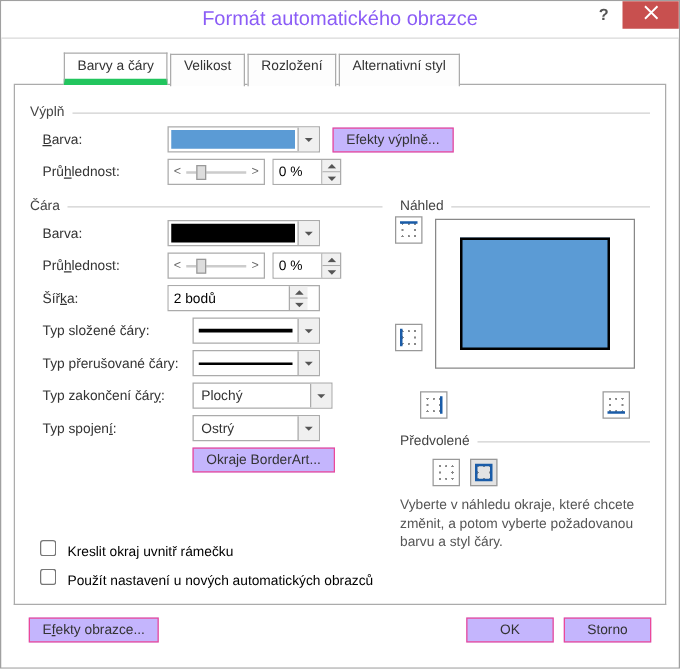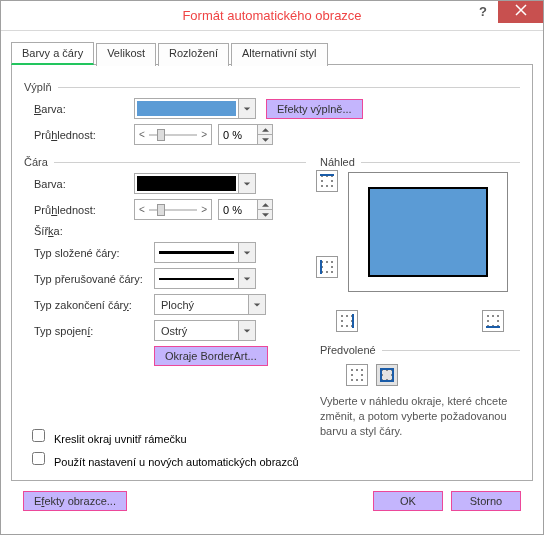--- a/index.html
+++ b/index.html
@@ -1,25 +1,25 @@
 <!DOCTYPE html>
 <html><head>
 <meta charset="utf-8">
 <style>
   * { box-sizing: border-box; font-family: "Segoe UI", Tahoma, sans-serif; font-size: 11px; }
   body { margin: 0; background: #fff; }
   .window { width: 544px; height: 535px; border: 1px solid #a0a0a0; background: #fff; position: relative; }
   .titlebar { height: 30px; background: #fff; border-bottom: 1px solid #d9d9d9; display: flex; align-items: center; justify-content: center; position: relative; }
-  .titlebar .title { font-size: 13px; color: #ef4444; }
+  .titlebar .title { font-size: 16px; color: #8b5cf6; }
   .titlebar .help { position: absolute; right: 46px; top: 0; width: 28px; height: 22px; text-align: center; line-height: 22px; color: #555; font-weight: bold; font-size: 13px; cursor: pointer; }
   .titlebar .close { position: absolute; right: 0; top: 0; width: 45px; height: 22px; background: #c8504f; color: #fff; text-align: center; line-height: 20px; font-size: 14px; cursor: pointer; }
   .body { padding: 6px 10px 10px 10px; }
   .tabs { display: flex; border-bottom: 1px solid #ababab; margin-top: 4px; }
   .tab { padding: 4px 10px; border: 1px solid #ababab; border-bottom: none; margin-right: 2px; background: #fff; position: relative; top: 1px; color: #333; cursor: pointer; }
-  .tab.active { background: #fff; border-bottom: 2px solid #22c55e; z-index: 2; }
+  .tab.active { background: #fff; border-bottom: 5px solid #22c55e; z-index: 2; margin-left: 40px; }
   .tab:not(.active) { background: #fdfdfd; top: 2px; padding-top: 3px; padding-bottom: 3px; }
   .panel { border: 1px solid #ababab; border-top: none; padding: 10px 12px 12px 12px; position: relative; height: 416px; }
   .group-label { color: #444; position: relative; margin: 6px 0 4px 0; }
   .group-label span { background: #fff; padding-right: 6px; position: relative; z-index: 1; }
   .group-label::after { content: ""; position: absolute; left: 0; right: 0; top: 50%; border-top: 1px solid #d0d0d0; z-index: 0; }
   .row { display: flex; align-items: center; margin: 5px 0; }
   .lbl { width: 110px; color: #333; padding-left: 10px; }
   .underline { text-decoration: underline; }
   .combo { display: flex; align-items: center; border: 1px solid #ababab; height: 21px; background: #fff; cursor: pointer; }
   .combo .body-fill { flex: 1; margin: 2px; height: 15px; }
@@ -177,20 +177,35 @@
                     <svg viewBox="0 0 8 4">
                       <path d="M0 0 L4 4 L8 0 Z" fill="#555"></path>
                     </svg>
                   </div>
                 </div>
             </div>
           </div>
 
           <div class="row">
             <div class="lbl">Šíř<span class="underline">k</span>a:</div>
+            <div class="spinner" style="margin-left:0; width:122px">
+              <input style="width: 96px;" value="2 bodů">
+              <div class="updown">
+                  <div>
+                    <svg viewBox="0 0 8 4">
+                      <path d="M0 4 L4 0 L8 4 Z" fill="#555"></path>
+                    </svg>
+                  </div>
+                  <div>
+                    <svg viewBox="0 0 8 4">
+                      <path d="M0 0 L4 4 L8 0 Z" fill="#555"></path>
+                    </svg>
+                  </div>
+                </div>
+            </div>
           </div>
 
           <div class="row">
             <div class="lbl" style="width:130px">Typ složené čáry:</div>
             <div class="combo" style="width:102px">
               <div class="line-sample thick"></div>
               <div class="caret">
                   <svg viewBox="0 0 10 10">
                     <path class="caret-svg" d="M1 3 L5 7 L9 3 Z"></path>
                   </svg>

